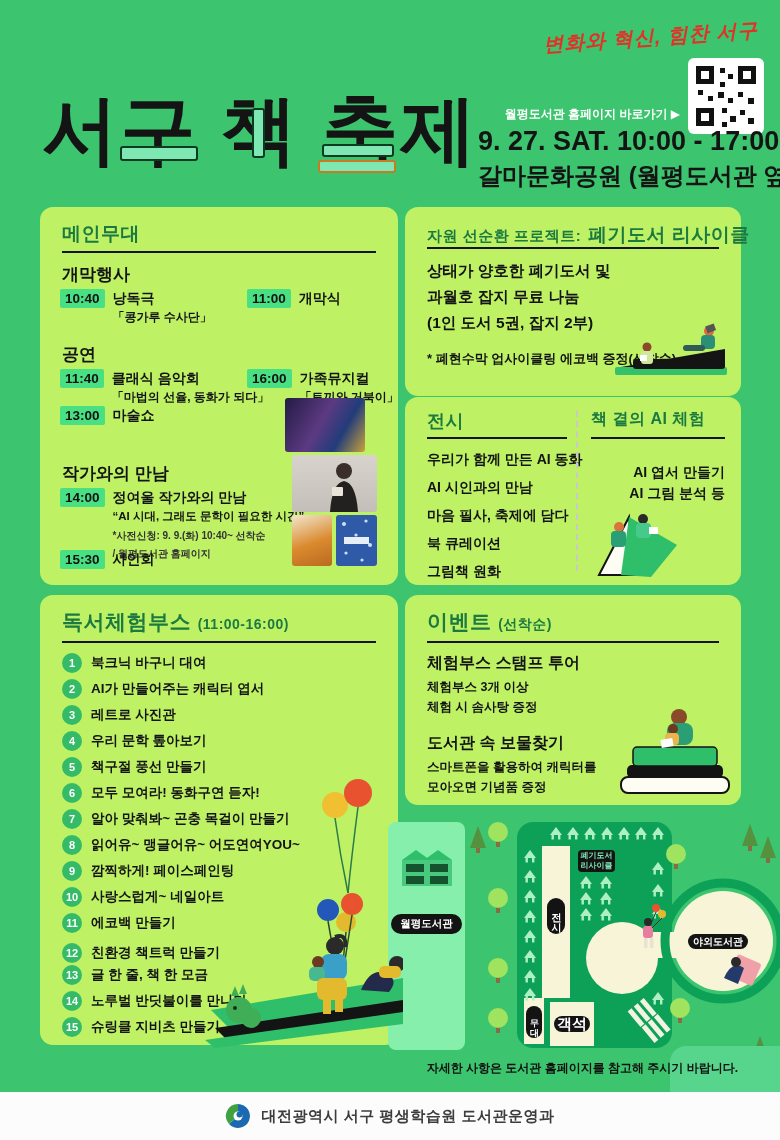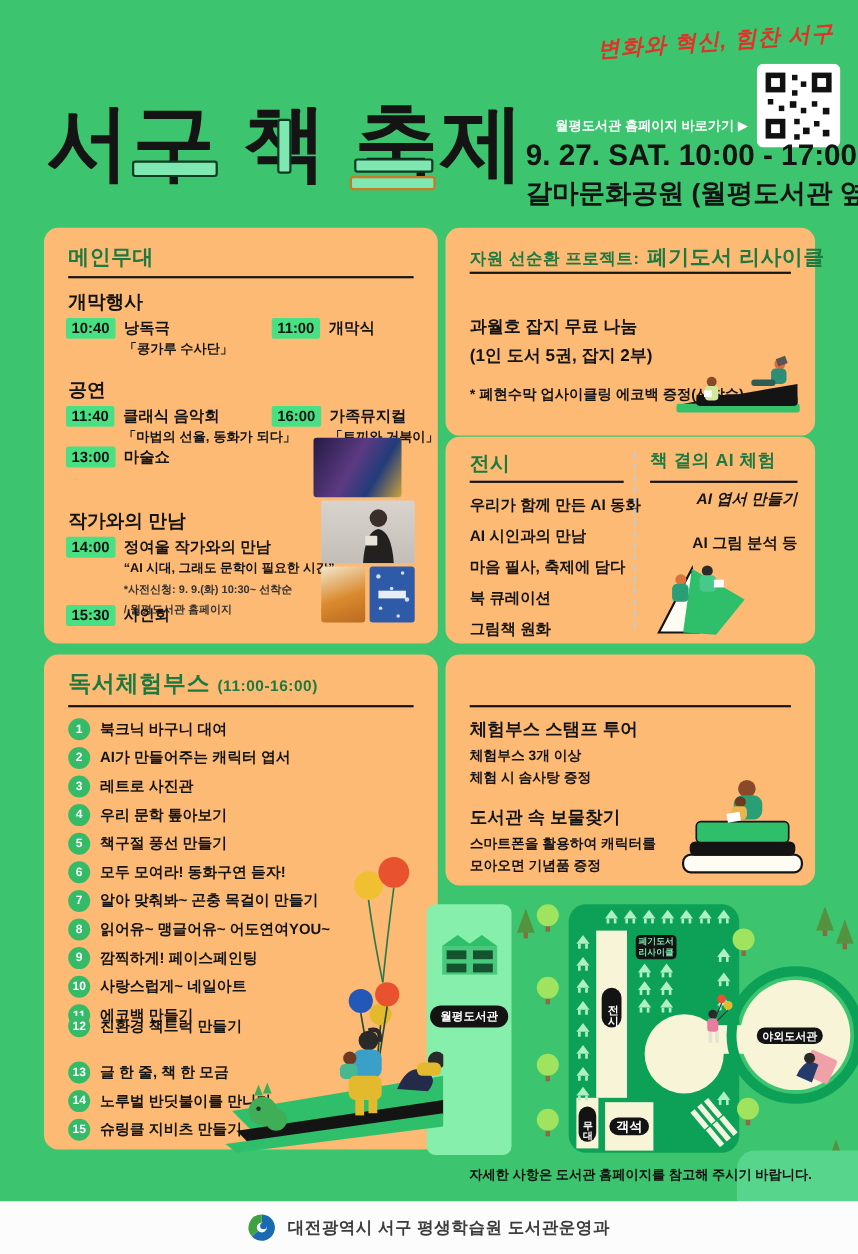--- a/index.html
+++ b/index.html
@@ -18,21 +18,21 @@
   .tagline{top:60px;left:50px;font-size:28px;font-weight:900;letter-spacing:1px;}
   .big-title{top:92px;left:42px;font-size:76px;font-weight:900;letter-spacing:2px;line-height:1;}
   .book-bar{position:absolute;border-radius:3px;background:#7ee7b2;border:2px solid #0c3b22;}
   .bar1{left:120px;top:146px;width:78px;height:15px;}
   .bar2{left:252px;top:108px;width:13px;height:50px;}
   .bar3{left:322px;top:144px;width:72px;height:13px;}
   .bar4{left:318px;top:160px;width:78px;height:13px;border-color:#c77b24;}
   .date-line{top:126px;left:478px;font-size:27px;font-weight:900;}
   .venue-line{top:160px;left:478px;font-size:24px;font-weight:800;}
   
-  .card{position:absolute;background:#fdba74;border-radius:13px;}
+  .card{position:absolute;background:#bef264;border-radius:13px;}
   .card-main{left:40px;top:207px;width:358px;height:378px;}
   .card-recycle{left:405px;top:207px;width:336px;height:189px;}
   .card-exhibit{left:405px;top:397px;width:336px;height:188px;}
   .card-booths{left:40px;top:595px;width:358px;height:450px;}
   .card-event{left:405px;top:595px;width:336px;height:210px;}
   .sec-title{color:#1c7a41;font-weight:900;letter-spacing:0.5px;}
   .rule{position:absolute;height:2px;background:#151515;}
   .badge{display:inline-block;background:#49e083;color:#111;font-weight:800;
     font-size:13.5px;padding:2px 5px;border-radius:2px;margin-right:8px;vertical-align:top;}
   .ev-title{font-size:14px;font-weight:800;line-height:18px;}
@@ -144,21 +144,21 @@
     </div>
 
     <div class="photo" style="left:245px;top:191px;width:80px;height:54px;
          background:linear-gradient(120deg,#241b45 0%,#5c3a82 45%,#223c7a 70%,#caa23c 100%);"></div>
 
     <div class="abs sub-head" style="left:22px;top:255px;">작가와의 만남</div>
 
     <div class="abs" style="left:20px;top:281px;">
       <span class="badge">14:00</span><span style="display:inline-block;"><span class="ev-title">정여울 작가와의 만남</span><br>
       <span class="ev-sub" style="font-size:11.5px;">“AI 시대, 그래도 문학이 필요한 시간”</span><br>
-      <span class="ev-note">*사전신청: 9. 9.(화) 10:30~ 선착순</span><br>
+      <span class="ev-note">*사전신청: 9. 9.(화) 10:40~ 선착순</span><br>
       <span class="ev-note">/ 월평도서관 홈페이지</span></span>
     </div>
     <div class="abs" style="left:20px;top:343px;">
       <span class="badge">15:30</span><span class="ev-title">사인회</span>
     </div>
 
     <div class="photo" style="left:252px;top:248px;width:85px;height:57px;
          background:linear-gradient(180deg,#d8d3cd 0%,#c4beb8 100%);">
       <svg width="85" height="57">
           <circle cx="52" cy="16" r="8" fill="#3a2e28"></circle>
@@ -183,20 +183,21 @@
         </svg>
     </div>
   </section>
 
   <section class="card card-recycle">
     <h2 class="abs" style="left:22px;top:12px;margin:0;">
       <span class="sec-title" style="font-size:15px;">자원 선순환 프로젝트:</span>
       <span class="sec-title" style="font-size:19px;">폐기도서 리사이클</span>
     </h2>
     <div class="rule" style="left:22px;right:22px;top:40px;"></div>
+    <div class="rc-line" style="top:54px;">상태가 양호한 폐기도서 및</div>
     <div class="rc-line" style="top:80px;">과월호 잡지 무료 나눔</div>
     <div class="rc-line" style="top:106px;">(1인 도서 5권, 잡지 2부)</div>
     <div class="rc-note" style="top:143px;">* 폐현수막 업사이클링 에코백 증정(선착순)</div>
     <svg class="abs" style="left:208px;top:112px;" width="118" height="58">
       <rect x="2" y="48" width="112" height="8" rx="2" fill="#35c06a"></rect>
       <polygon points="8,48 112,30 112,48" fill="#141414"></polygon>
       <rect x="20" y="40" width="92" height="10" rx="3" fill="#141414"></rect>
       <circle cx="96" cy="12" r="5" fill="#e2673a"></circle>
       <rect x="88" y="16" width="14" height="14" rx="4" fill="#2a8f76"></rect>
       <rect x="70" y="26" width="22" height="6" rx="3" fill="#2f5d55"></rect>
@@ -213,21 +214,21 @@
     <div class="ex-item" style="top:54px;">우리가 함께 만든 AI 동화</div>
     <div class="ex-item" style="top:82px;">AI 시인과의 만남</div>
     <div class="ex-item" style="top:110px;">마음 필사, 축제에 담다</div>
     <div class="ex-item" style="top:138px;">북 큐레이션</div>
     <div class="ex-item" style="top:166px;">그림책 원화</div>
 
     <div class="dashed-div"></div>
 
     <h2 class="abs sec-title" style="left:186px;top:12px;margin:0;font-size:16px;">책 곁의 AI 체험</h2>
     <div class="rule" style="left:186px;right:16px;top:40px;"></div>
-    <div class="ai-item" style="top:48px;font-style:italic;">AI 엽서 만들기</div>
+    <div class="ai-item" style="top:67px;">AI 엽서 만들기</div>
     <div class="ai-item" style="top:88px;">AI 그림 분석 등</div>
     <svg class="abs" style="left:186px;top:100px;" width="95" height="82">
       <polygon points="8,78 38,20 44,78" fill="#fdfdf4" stroke="#141414" stroke-width="2"></polygon>
       <polygon points="38,20 86,48 60,80 30,78" fill="#2fbf6b"></polygon>
       <circle cx="28" cy="30" r="5" fill="#d8743c"></circle>
       <rect x="20" y="34" width="15" height="16" rx="4" fill="#2a9e74"></rect>
       <circle cx="52" cy="22" r="5" fill="#2a2a2a"></circle>
       <rect x="45" y="26" width="15" height="15" rx="4" fill="#48c98c"></rect>
       <rect x="58" y="30" width="9" height="7" fill="#fff"></rect>
     </svg>
@@ -277,21 +278,21 @@
         <span class="blabel">깜찍하게! 페이스페인팅</span>
       </div>
     <div class="booth" style="top:292px;">
         <span class="bnum">10</span>
         <span class="blabel">사랑스럽게~ 네일아트</span>
       </div>
     <div class="booth" style="top:318px;">
         <span class="bnum">11</span>
         <span class="blabel">에코백 만들기</span>
       </div>
-    <div class="booth" style="top:328px;align-items:center;">
+    <div class="booth" style="top:348px;align-items:center;">
         <span class="bnum">12</span>
         <span class="blabel">친환경 책트럭 만들기</span>
       </div>
     <div class="booth" style="top:370px;">
         <span class="bnum">13</span>
         <span class="blabel">글 한 줄, 책 한 모금</span>
       </div>
     <div class="booth" style="top:396px;justify-content:center;">
         <span class="bnum">14</span>
         <span class="blabel">노루벌 반딧불이를 만나다</span>
@@ -303,20 +304,24 @@
 
     <svg class="abs" style="left:270px;top:180px;" width="70" height="120">
       <circle cx="25" cy="30" r="13" fill="#f0c032"></circle>
         <circle cx="48" cy="18" r="14" fill="#e8522f"></circle>
       <path d="M25 43 Q30 80 38 118" stroke="#2a7a4a" stroke-width="1.5" fill="none"></path>
       <path d="M48 32 Q42 78 38 118" stroke="#2a7a4a" stroke-width="1.5" fill="none"></path>
     </svg>
   </section>
 
   <section class="card card-event">
+    <h2 class="abs" style="left:22px;top:12px;margin:0;">
+      <span class="sec-title" style="font-size:21px;">이벤트</span>
+      <span class="sec-title" style="font-size:14px;">(선착순)</span>
+    </h2>
     <div class="rule" style="left:22px;right:22px;top:46px;"></div>
     <div class="evt-head" style="top:58px;">체험부스 스탬프 투어</div>
     <div class="evt-line" style="top:84px;">체험부스 3개 이상</div>
     <div class="evt-line" style="top:104px;">체험 시 솜사탕 증정</div>
     <div class="evt-head" style="top:138px;">도서관 속 보물찾기</div>
     <div class="evt-line" style="top:164px;">스마트폰을 활용하여 캐릭터를</div>
     <div class="evt-line" style="top:184px;">모아오면 기념품 증정</div>
     <svg class="abs" style="left:212px;top:108px;" width="116" height="94">
       <rect x="4" y="74" width="108" height="16" rx="7" fill="#fdfdf4" stroke="#141414" stroke-width="2"></rect>
       <rect x="10" y="62" width="96" height="13" rx="5" fill="#141414"></rect>
@@ -465,21 +470,21 @@
       </svg>
       <div class="map-pill" style="left:3px;top:92px;width:71px;height:20px;font-size:10.5px;">월평도서관</div>
     </div>
 
     <div class="recycle-label">
       <span>폐기도서</span>
       <span>리사이클</span>
     </div>
     <div class="map-pill vertical" style="left:167px;top:88px;width:18px;height:36px;font-size:10px;">전시</div>
     <div class="map-pill vertical" style="left:146px;top:196px;width:16px;height:32px;font-size:9px;">무대</div>
-    <div class="map-pill" style="left:174px;top:206px;width:36px;height:16px;font-size:12px;">객석</div>
+    <div class="map-pill" style="left:174px;top:206px;width:36px;height:16px;font-size:15px;">객석</div>
     <div class="map-pill" style="left:308px;top:124px;width:60px;height:15px;font-size:10px;">야외도서관</div>
   </div>
 
   <div class="notice-accent"></div>
   <div class="abs notice">자세한 사항은 도서관 홈페이지를 참고해 주시기 바랍니다.</div>
 
   <div class="footer">
     <svg width="26" height="26">
       <path d="M13 1 A12 12 0 1 1 4 21 L13 13 Z" fill="#1b69b0"></path>
       <path d="M13 1 A12 12 0 0 0 4 21 L13 13 Z" fill="#3fa142"></path>

